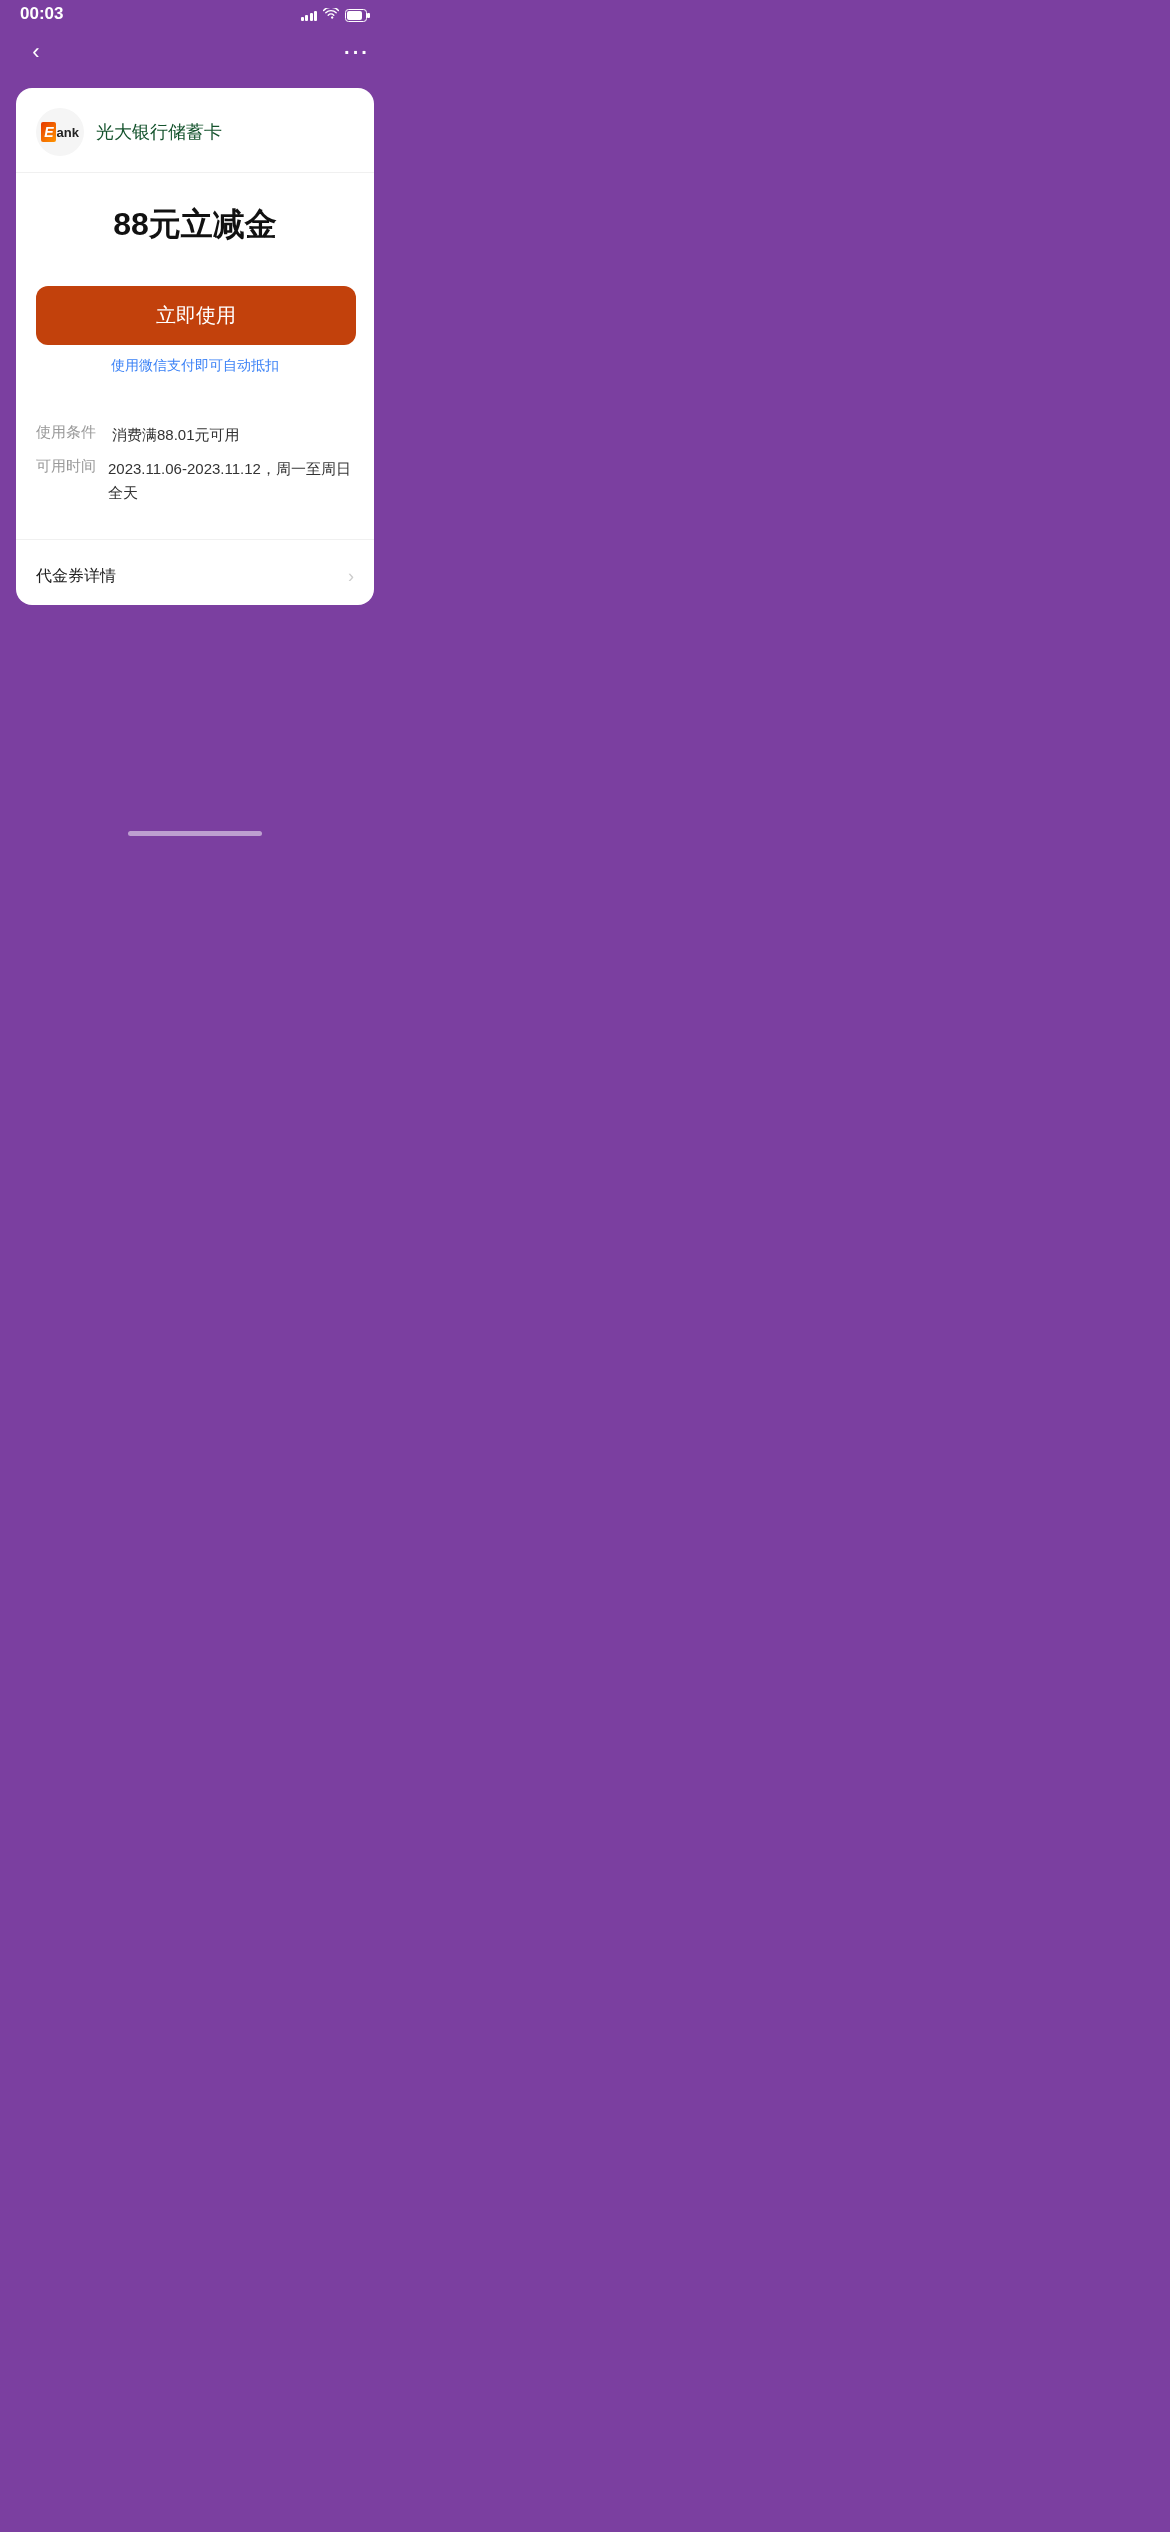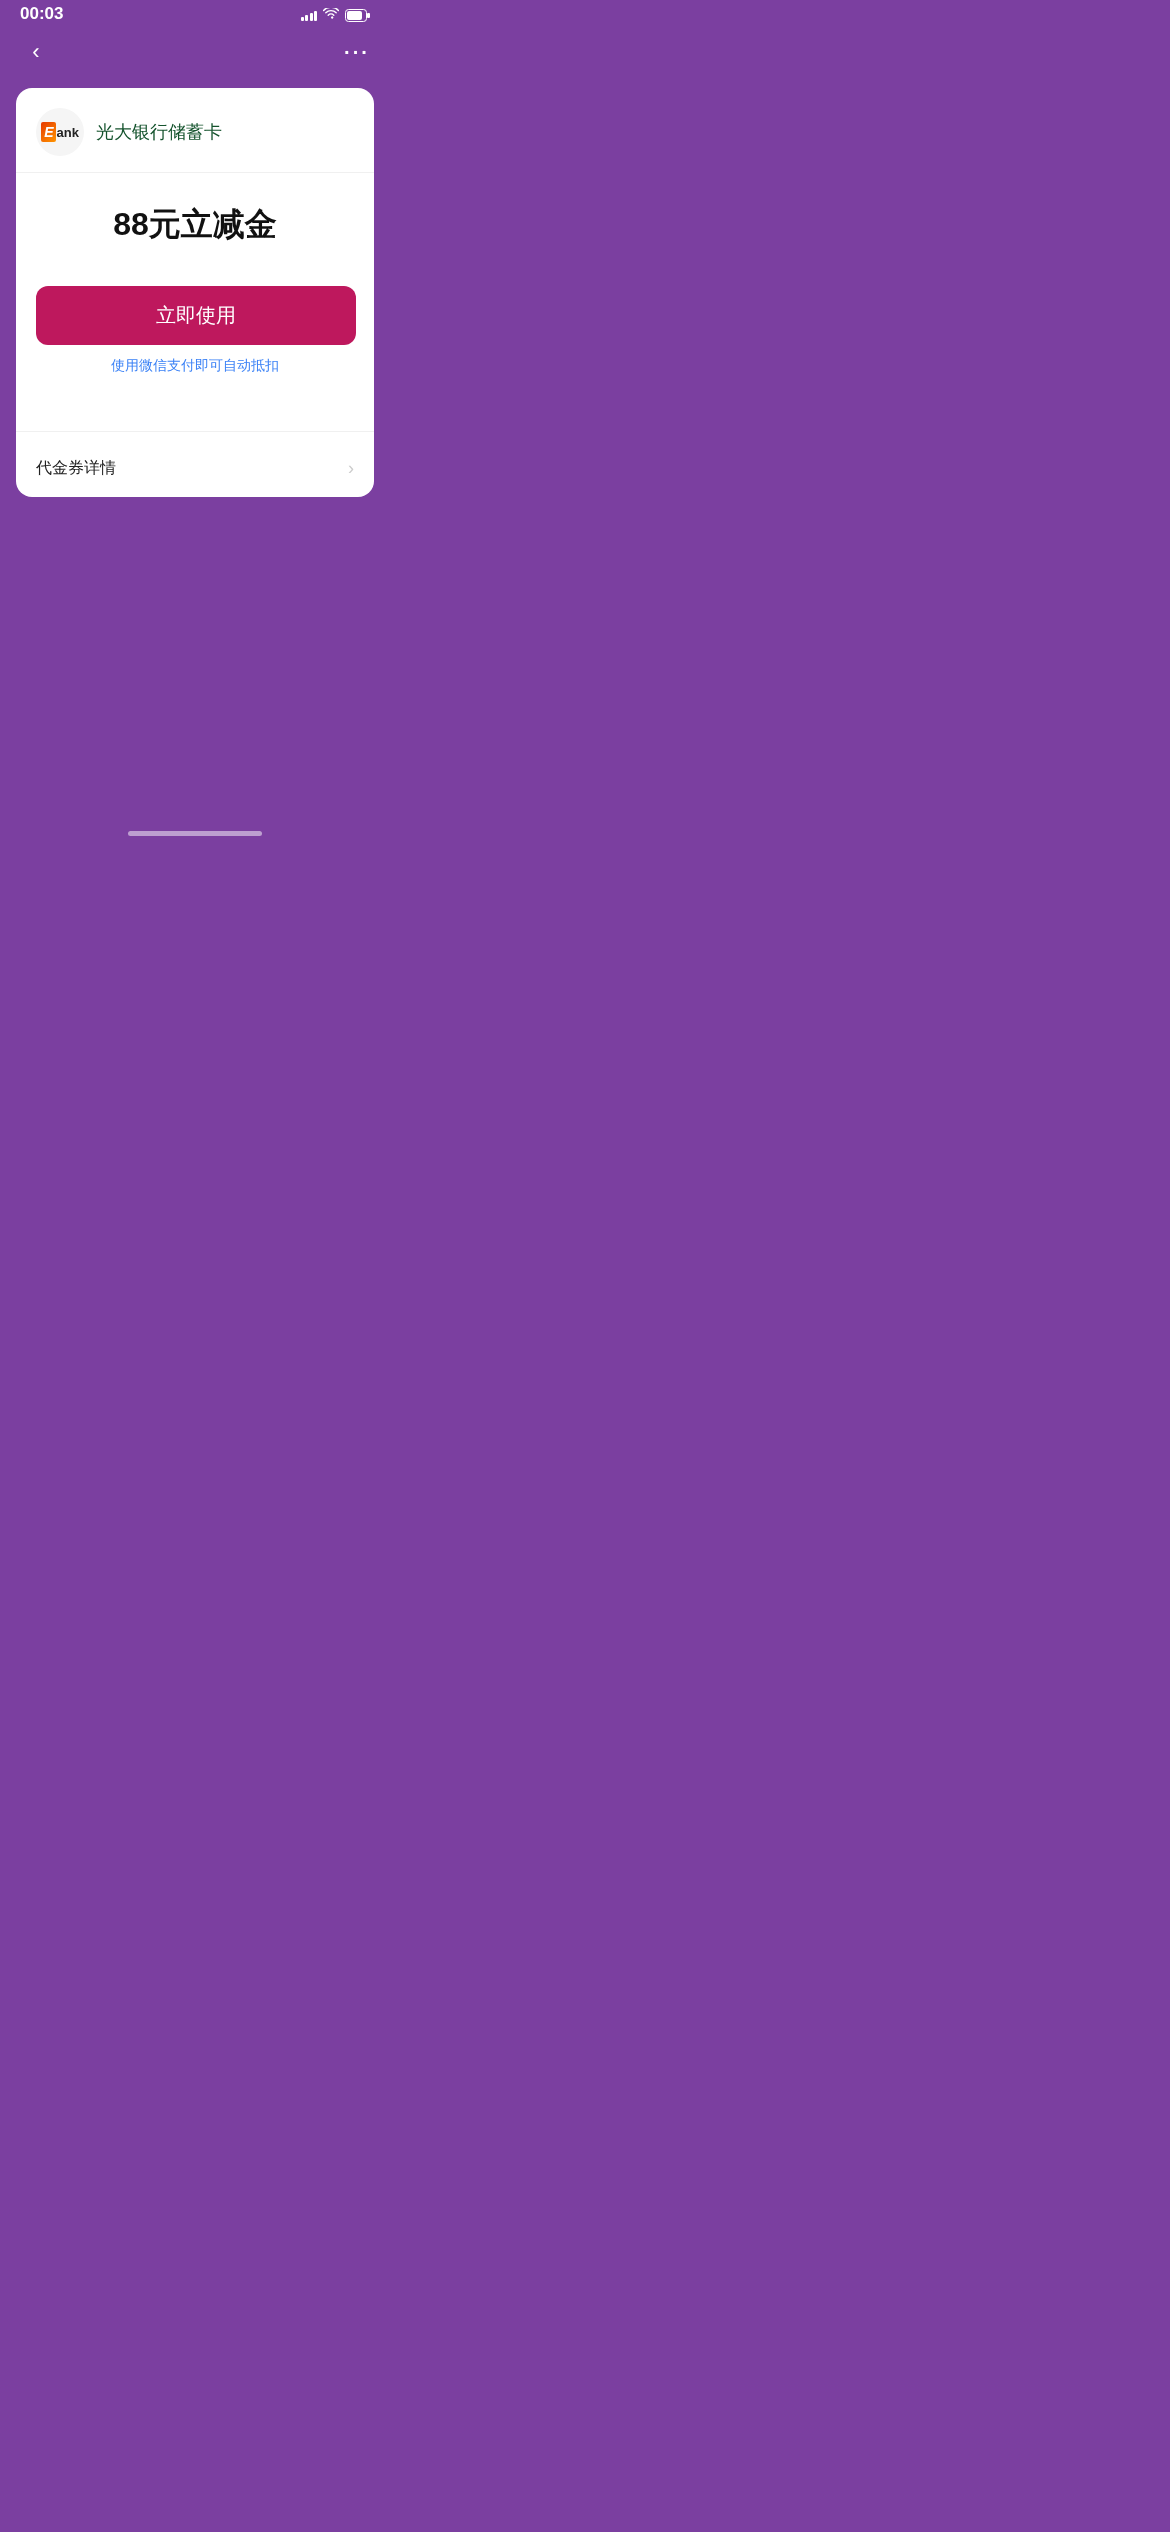--- a/index.html
+++ b/index.html
@@ -134,21 +134,21 @@
     }
 
     .coupon-title {
       font-size: 32px;
       font-weight: 600;
       color: #111;
       margin-bottom: 39px;
     }
 
     .use-button {
-      background: #be185d;
+      background: #c2410c;
       color: white;
       border: none;
       border-radius: 12px;
       padding: 16px 80px;
       font-size: 20px;
       cursor: pointer;
       width: 320px;
       margin-bottom: 12px;
     }
 
@@ -294,20 +294,30 @@
     </div>
     <span class="bank-name">光大银行储蓄卡</span>
   </div>
 
   <div class="card-body">
     <div class="coupon-title">88元立减金</div>
     <button class="use-button">立即使用</button>
     <div class="use-hint">使用微信支付即可自动抵扣</div>
   </div>
 
+  <div class="details-section">
+    <div class="detail-row">
+      <span class="detail-label">使用条件</span>
+      <span class="detail-value">消费满88.01元可用</span>
+    </div>
+    <div class="detail-row">
+      <span class="detail-label">可用时间</span>
+      <span class="detail-value">2023.11.06-2023.11.12，周一至周日全天</span>
+    </div>
+  </div>
 
   <div class="card-divider"></div>
 
   <div class="voucher-detail-row">
     <span class="voucher-detail-label">代金券详情</span>
     <span class="chevron-right">›</span>
   </div>
 
 </div>
 

